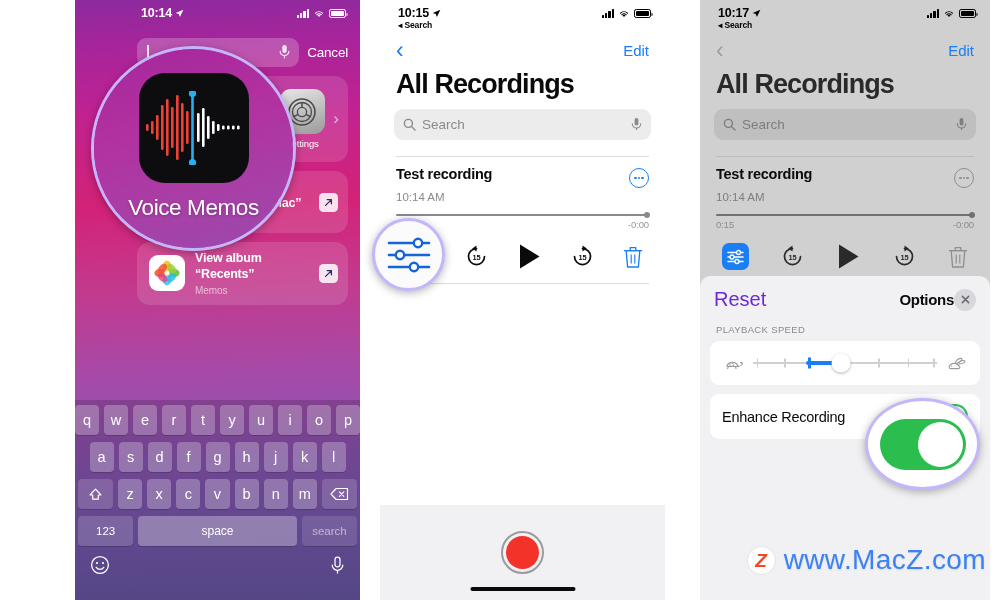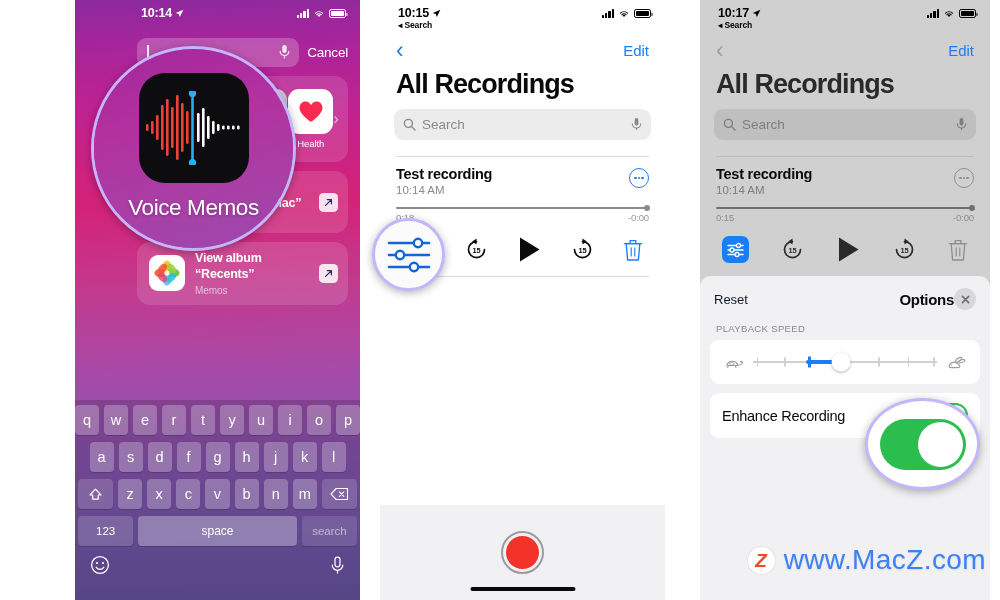--- a/index.html
+++ b/index.html
@@ -150,21 +150,21 @@
     margin: 0 14px; height:31px; border-radius:9px;
     display:flex; align-items:center; gap:6px; padding: 0 9px;
   }
   .sb-white { background:#ececed; }
   .sb-dim   { background:#bfbfbf; }
   .search-ph { font-size:13.5px; color:#8a8a8e; flex:1;}
 
   .rec-sep { height:1px; background:#dcdcdc; margin: 16px 16px 0;}
   .rec-row { display:flex; align-items:flex-start; padding: 9px 16px 0; }
   .rec-name { font-size:14.5px; font-weight:bold; color:#0a0a0a; letter-spacing:-0.25px;}
-  .rec-time { font-size:11.5px; color:#8a8a8e; margin-top:2px;}
+  .rec-time { font-size:11.5px; color:#8a8a8e; margin-top:9px;}
   .rec-more { margin-left:auto; width:20px;height:20px;border-radius:50%; border:1.2px solid #1a7ef5;
               display:flex;align-items:center;justify-content:center; gap:1.4px; margin-top:2px;}
   .rec-more.dimmed { border-color:#8e8e93;}
   .rec-more b { width:2.2px;height:2.2px;border-radius:50%;background:#1a7ef5;display:block;}
   .rec-more.dimmed b { background:#8e8e93;}
 
   .scrubwrap { padding: 11px 16px 0; }
   .scrub { height:2.5px; background:#8a8a8e; border-radius:2px; position:relative;}
   .scrub .knob { position:absolute; right:-1px; top:50%; transform:translateY(-50%); width:6px;height:6px;border-radius:50%; background:#8a8a8e;}
   .scrub-times { display:flex; justify-content:space-between; margin-top:3px; font-size:9.5px; color:#9a9a9e; letter-spacing:-0.1px;}
@@ -184,21 +184,21 @@
   .recbtn-inner { width:33px;height:33px;border-radius:50%;background:#f33229;}
   .home-ind { position:absolute; bottom:9px; left:50%; transform:translateX(-50%); width:105px;height:4px;border-radius:3px; background:#0a0a0a;}
 
   
   .sheet {
     position:absolute; left:0; right:0; top:276px; bottom:0;
     background:#f1f1f4; border-radius:11px 11px 0 0;
     padding: 0 0 0 0;
   }
   .sheet-head { display:flex; align-items:center; padding: 12px 14px 0; }
-  .sh-reset { font-size:13px; color:#0f172a; width:70px;}
+  .sh-reset { font-size:20px; color:#6d28d9; width:70px;}
   .sh-title { flex:1; text-align:right; font-size:15px; font-weight:bold; color:#0a0a0a; letter-spacing:-0.3px;}
   .sh-close { width:22px;height:22px;border-radius:50%;background:#d8d8dc; display:flex;align-items:center;justify-content:center; margin-left:auto;}
   .sh-section { font-size:9.5px; color:#8a8a8e; letter-spacing:0.35px; padding: 13px 16px 6px;}
 
   .sh-card { background:#fff; margin: 0 10px; border-radius:9px; }
   .speed-row { display:flex; align-items:center; gap:9px; padding: 8px 12px; height:44px;}
   .slider { flex:1; position:relative; height:20px; display:flex; align-items:center;}
   .slider-track { position:absolute; left:0; right:0; height:1.4px; background:#cfcfd4;}
   .slider-fill { position:absolute; left:29%; width:22%; height:3.4px; background:#1a7ef5; border-radius:2px;}
   .tick { position:absolute; width:1.4px; height:9px; background:#cfcfd4; top:50%; transform:translateY(-50%);}
@@ -285,28 +285,20 @@
               <circle cx="17" cy="17" r="9.5" fill="none" stroke="#4b4b4b" stroke-width="1.3"></circle>
               <circle cx="17" cy="17" r="4.6" fill="none" stroke="#4b4b4b" stroke-width="1.3"></circle>
               <g stroke="#4b4b4b" stroke-width="1.5">
                 <line x1="17" y1="7.5" x2="17" y2="12.4"></line>
                 <line x1="25.2" y1="21.7" x2="21" y2="19.3"></line>
                 <line x1="8.8" y1="21.7" x2="13" y2="19.3"></line>
               </g>
             </svg>
           </div>
           <div class="app-name">Settings</div>
-        </div>
-        <div class="app-tile">
-          <div class="app-ico ico-health">
-            <svg width="26" height="24" viewBox="0 0 26 24">
-              <path d="M13 22 C13 22 1.5 14.6 1.5 7.8 C1.5 4 4.3 1.5 7.4 1.5 C9.9 1.5 12 3.2 13 5.1 C14 3.2 16.1 1.5 18.6 1.5 C21.7 1.5 24.5 4 24.5 7.8 C24.5 14.6 13 22 13 22 Z" fill="#fa2b4f"></path>
-            </svg>
-          </div>
-          <div class="app-name">Health</div>
         </div>
         <div class="chev-r">›</div>
       </div>
 
       <div class="p1-card" style="padding-left:60px;">
         <div class="card-txt">
           <div class="card-title">Continue from “Christine’s iMac”</div>
           <div class="card-sub">Handoff</div>
         </div>
         <div class="card-go">

